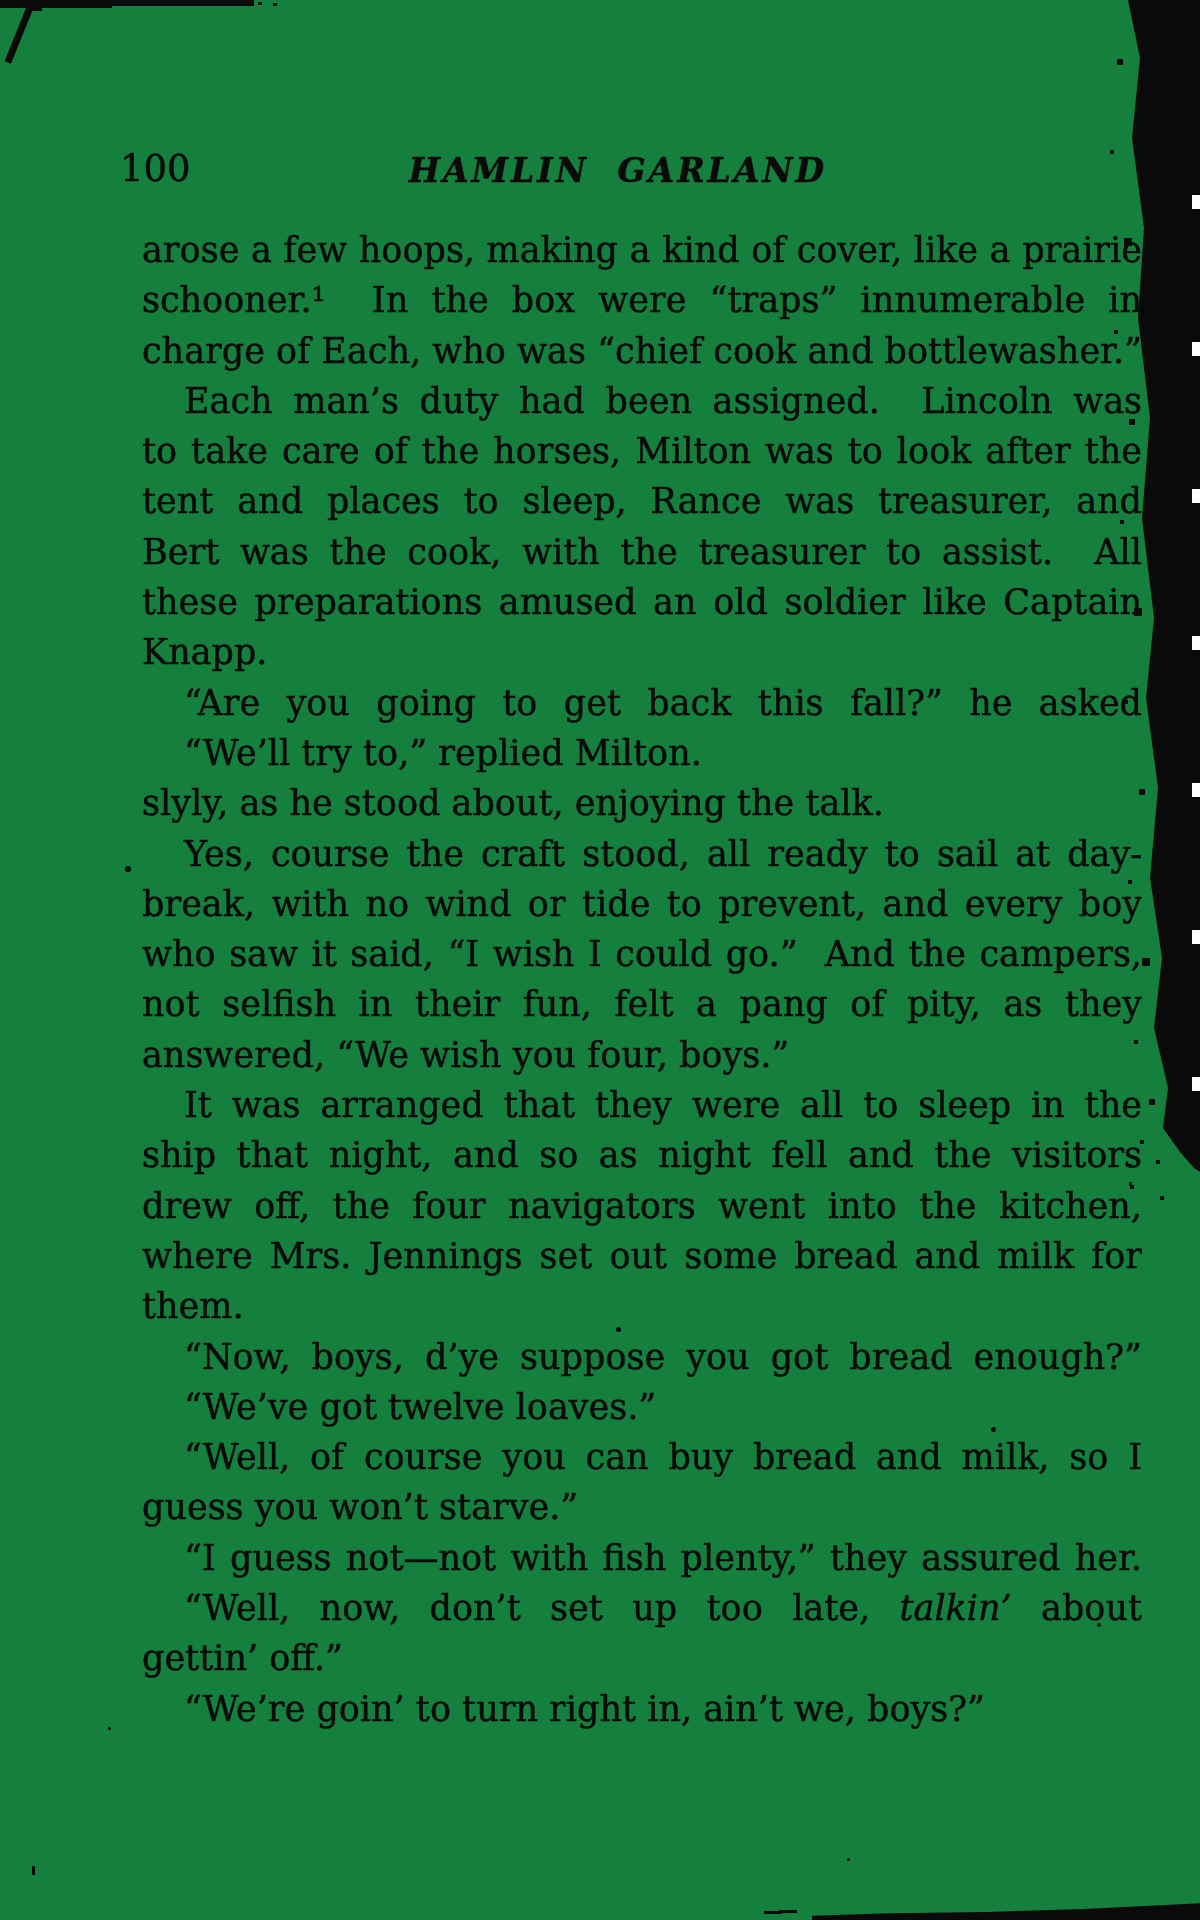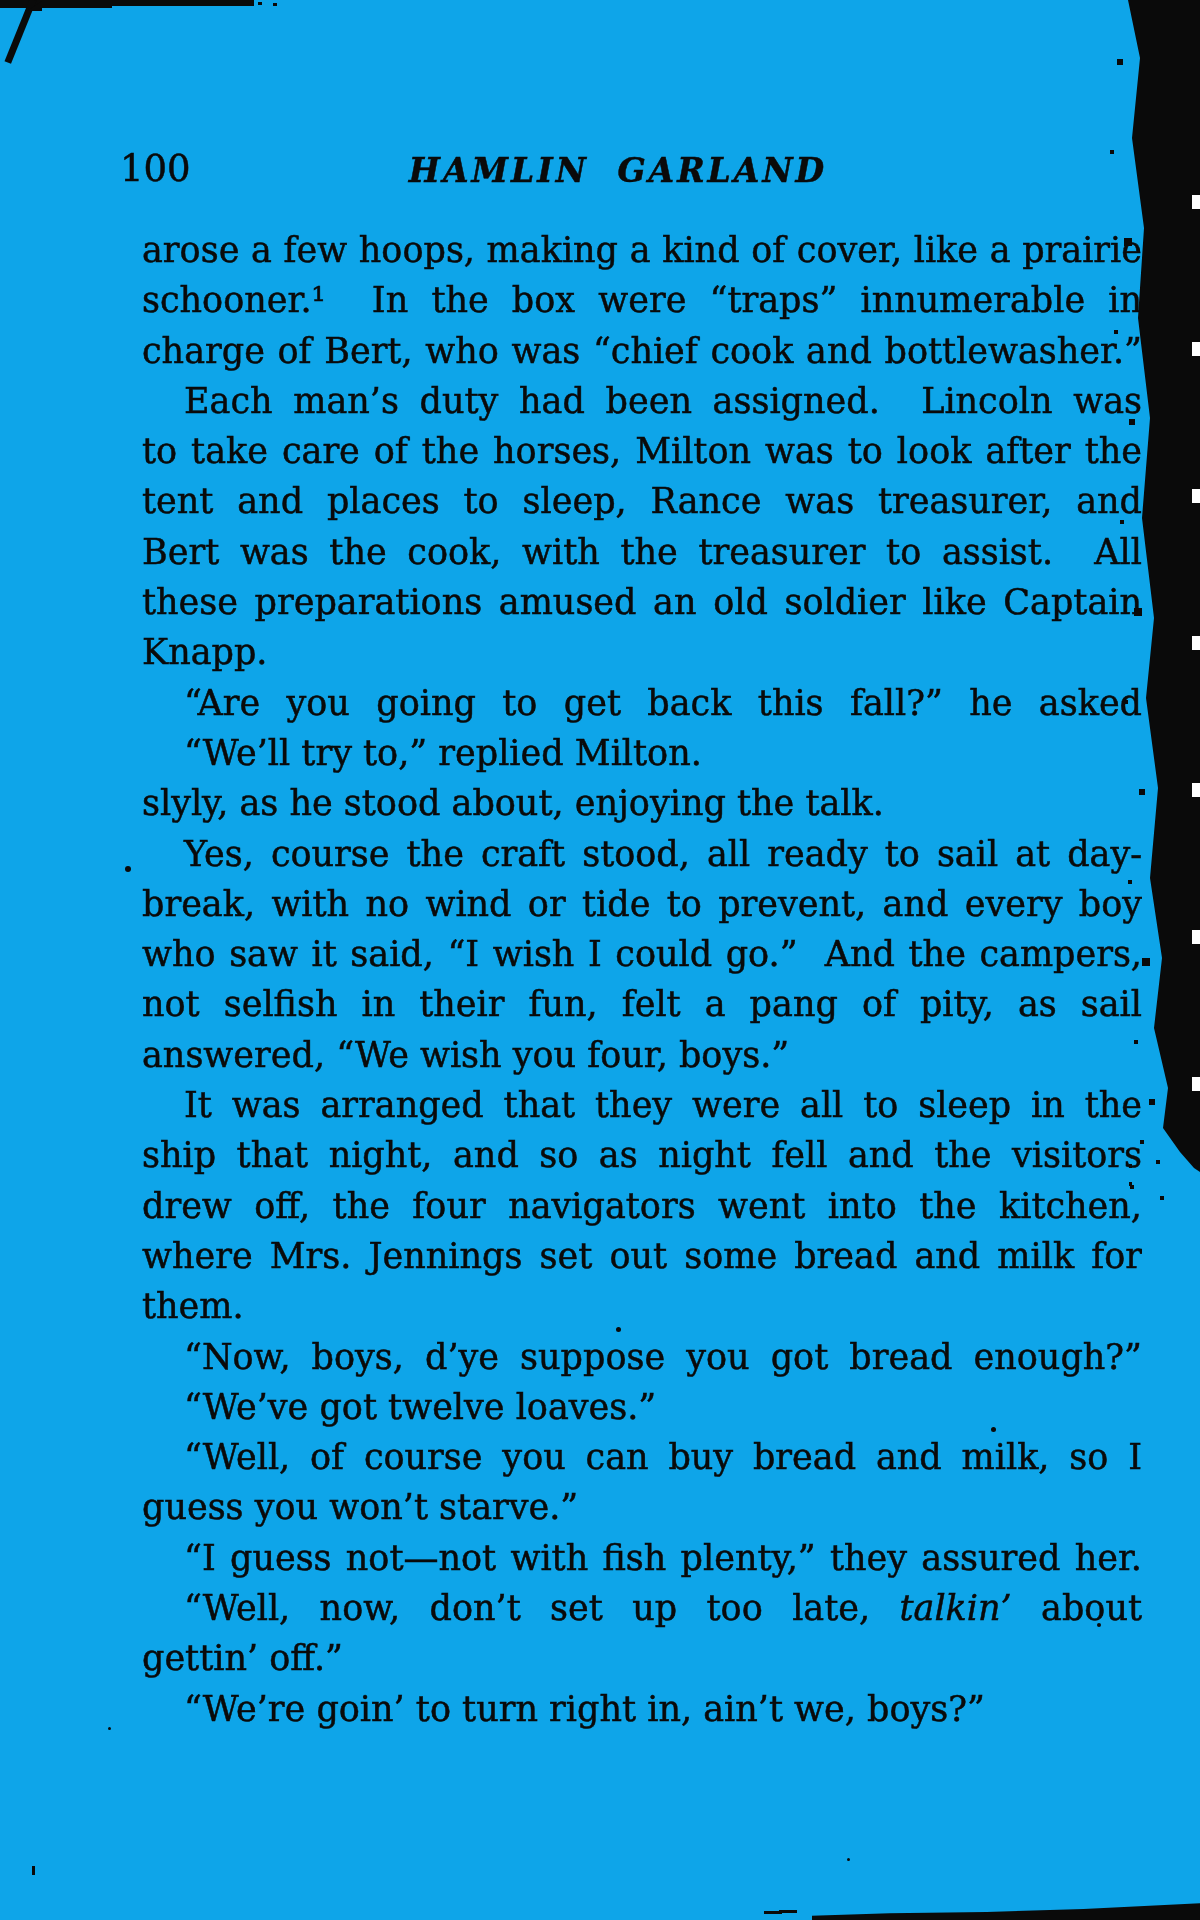--- a/index.html
+++ b/index.html
@@ -1,17 +1,17 @@
 <!DOCTYPE html>
 <html><head>
 <meta charset="utf-8">
 <style>
   html,body{margin:0;padding:0;background:#ffffff;}
   .page{
-    position:relative;width:1200px;height:1920px;background:#0ea5e9;
+    position:relative;width:1200px;height:1920px;background:#15803d;
     font-family:"DejaVu Serif", serif;color:#0a0a0a;overflow:hidden;
     -webkit-text-stroke:0.5px #0a0a0a;
   }
   .page-number{
     position:absolute;left:120px;top:150px;font-size:37px;line-height:37px;
   }
   .running-header{
     position:absolute;left:118px;top:154px;width:1000px;text-align:center;
     font-style:italic;font-size:33px;line-height:33px;letter-spacing:3px;word-spacing:14px;font-weight:bold;
   }
@@ -68,34 +68,34 @@
 <body>
 
 <div class="page">
 
   <div class="page-number">100</div>
   <div class="running-header">HAMLIN GARLAND</div>
 
   <div class="text-block">
       <div class="line justify"><span>arose a few hoops, making a kind of cover, like a prairie</span></div>
       <div class="line justify"><span>schooner.¹&nbsp; In the box were “traps” innumerable in</span></div>
-      <div class="line justify"><span>charge of Bert, who was “chief cook and bottlewasher.”</span></div>
+      <div class="line justify"><span>charge of Each, who was “chief cook and bottlewasher.”</span></div>
       <div class="line indent justify"><span>Each man’s duty had been assigned.&nbsp; Lincoln was</span></div>
       <div class="line justify"><span>to take care of the horses, Milton was to look after the</span></div>
       <div class="line justify"><span>tent and places to sleep, Rance was treasurer, and</span></div>
       <div class="line justify"><span>Bert was the cook, with the treasurer to assist.&nbsp; All</span></div>
       <div class="line justify"><span>these preparations amused an old soldier like Captain</span></div>
       <div class="line"><span>Knapp.</span></div>
       <div class="line indent justify"><span>“Are you going to get back this fall?” he asked</span></div>
       <div class="line indent"><span>“We’ll try to,” replied Milton.</span></div>
       <div class="line"><span>slyly, as he stood about, enjoying the talk.</span></div>
       <div class="line indent justify"><span>Yes, course the craft stood, all ready to sail at day-</span></div>
       <div class="line justify"><span>break, with no wind or tide to prevent, and every boy</span></div>
       <div class="line justify"><span>who saw it said, “I wish I could go.”&nbsp; And the campers,</span></div>
-      <div class="line justify"><span>not selfish in their fun, felt a pang of pity, as sail</span></div>
+      <div class="line justify"><span>not selfish in their fun, felt a pang of pity, as they</span></div>
       <div class="line"><span>answered, “We wish you four, boys.”</span></div>
       <div class="line indent justify"><span>It was arranged that they were all to sleep in the</span></div>
       <div class="line justify"><span>ship that night, and so as night fell and the visitors</span></div>
       <div class="line justify"><span>drew off, the four navigators went into the kitchen,</span></div>
       <div class="line justify"><span>where Mrs. Jennings set out some bread and milk for</span></div>
       <div class="line"><span>them.</span></div>
       <div class="line indent justify"><span>“Now, boys, d’ye suppose you got bread enough?”</span></div>
       <div class="line indent"><span>“We’ve got twelve loaves.”</span></div>
       <div class="line indent justify"><span>“Well, of course you can buy bread and milk, so I</span></div>
       <div class="line"><span>guess you won’t starve.”</span></div>

